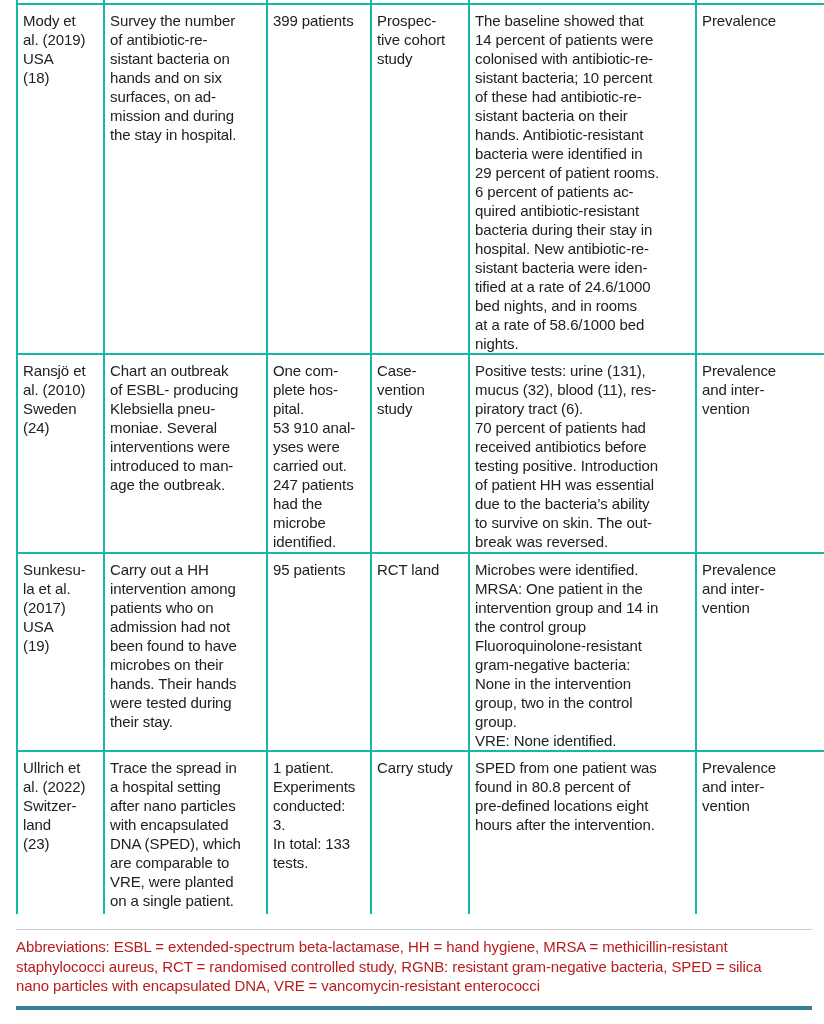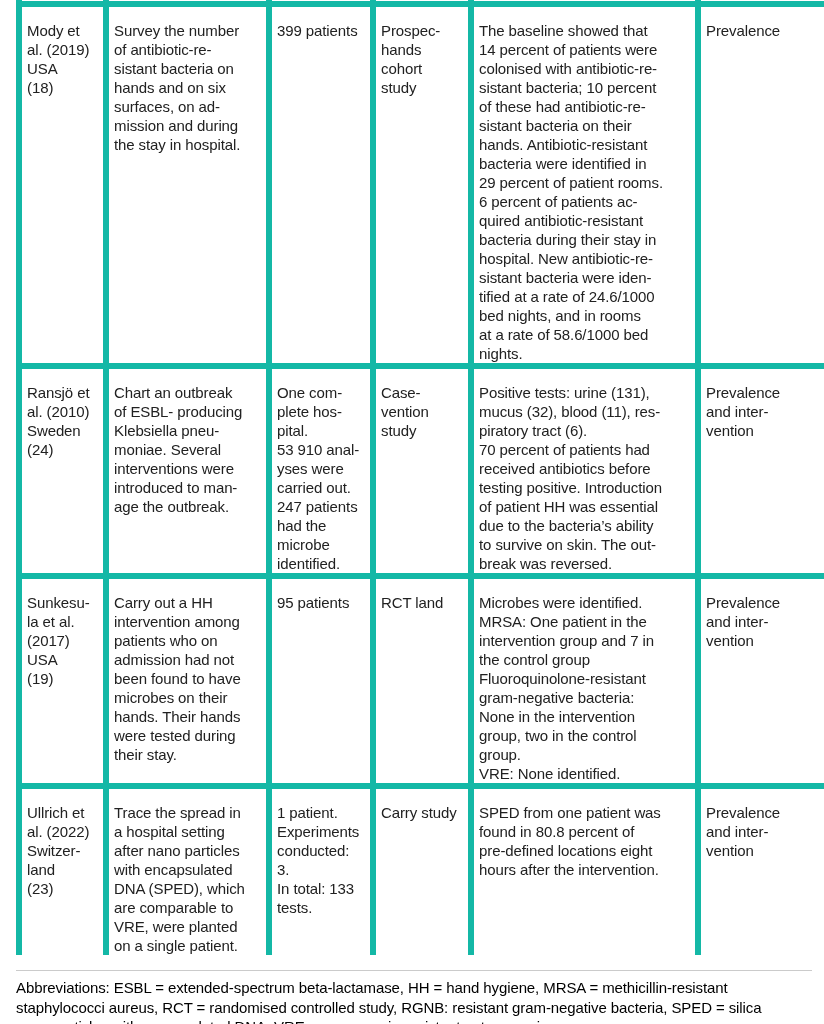--- a/index.html
+++ b/index.html
@@ -12,22 +12,22 @@
   .page { position: relative; width: 824px; height: 1024px; overflow: hidden; }
 
   table.study-table {
     border-collapse: collapse;
     table-layout: fixed;
     margin-left: 16px;
     width: 808px;
   }
   table.study-table td {
     vertical-align: top;
-    border: 6px solid #14b8a6;
-    padding: 14px 3px 0 5px;
+    border: 2px solid #14b8a6;
+    padding: 6px 3px 0 5px;
     font-size: 15px;
     line-height: 19px;
     letter-spacing: -0.1px;
     white-space: pre-wrap;
     overflow: hidden;
   }
   table.study-table td:last-child { border-right: none; }
   tr.stub-row td { border-top: none; border-bottom: 1px solid #a0a0a0; padding: 0; height: 4px; }
   tr.row-1 { height: 348px; }
   tr.row-2 { height: 199px; margin-top: 40px; }
@@ -38,21 +38,21 @@
   .footer-area { margin: 15px 12px 0 16px; }
   .light-rule {
     border: none; height: 1px; background: #cbcbcb;
     margin: 0 0 7px 0; width: 796px;
   }
   .abbreviations {
     font-size: 15px;
     line-height: 19.5px;
     letter-spacing: -0.1px;
     white-space: pre-wrap;
-    color: #000000;
+    color: #b91c1c;
     width: 800px;
   }
   .accent-rule {
     border: none; height: 4px; background: #377f99;
     width: 796px; margin: 10px 0 0 0;
   }
 </style>
 </head>
 <body>
 
@@ -83,21 +83,21 @@
 (18)</td>
       <td>Survey the number
 of antibiotic-re-
 sistant bacteria on
 hands and on six
 surfaces, on ad-
 mission and during
 the stay in hospital.</td>
       <td>399 patients</td>
       <td>Prospec-
-hands cohort
+tive cohort
 study</td>
       <td>The baseline showed that
 14 percent of patients were
 colonised with antibiotic-re-
 sistant bacteria; 10 percent
 of these had antibiotic-re-
 sistant bacteria on their
 hands. Antibiotic-resistant
 bacteria were identified in
 29 percent of patient rooms.
@@ -163,21 +163,21 @@
 admission had not
 been found to have
 microbes on their
 hands. Their hands
 were tested during
 their stay.</td>
       <td>95 patients</td>
       <td>RCT land</td>
       <td>Microbes were identified.
 MRSA: One patient in the
-intervention group and 7 in
+intervention group and 14 in
 the control group
 Fluoroquinolone-resistant
 gram-negative bacteria:
 None in the intervention
 group, two in the control
 group.
 VRE: None identified.</td>
       <td>Prevalence
 and inter-
 vention</td>

